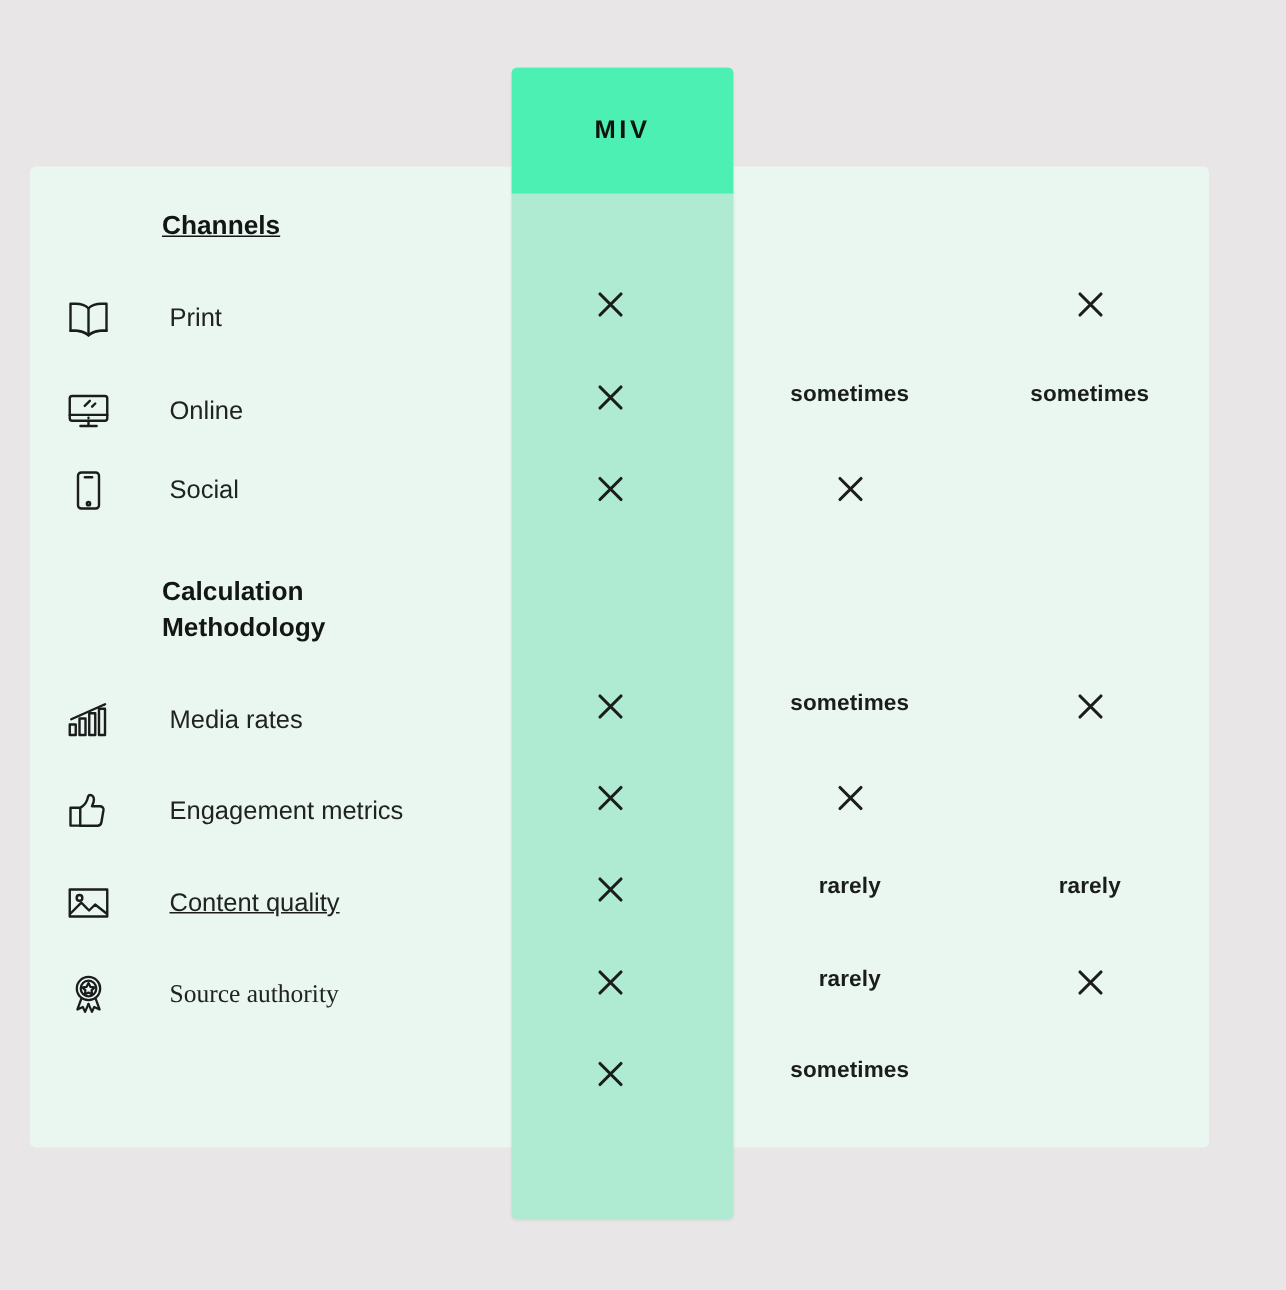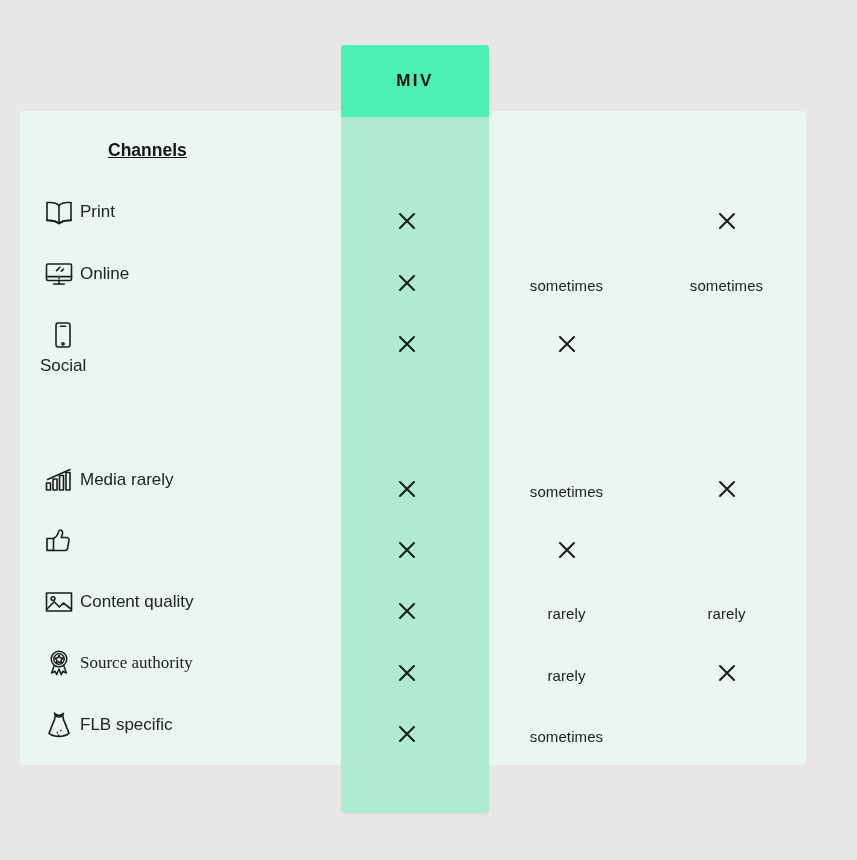--- a/index.html
+++ b/index.html
@@ -41,39 +41,39 @@
     border-radius: 4px;
     overflow: hidden;
     background: #aeebd2;
     box-shadow: 0 1px 2px rgba(0,0,0,0.06);
   }
   .col.c0 { left: 341px; }
   .col.c1 { left: 501px; }
   .col.c2 { left: 661px; }
 
   .col-head {
-    height: 72px;
+    height: 84px;
     background: #4cf0b2;
     display: flex;
     align-items: center;
     justify-content: center;
     font-size: 17px;
     font-weight: bold;
     letter-spacing: 2.4px;
     color: #0d1411;
   }
 
   
   .row-label {
     position: absolute;
     left: 40px;
     height: 46px;
     display: flex;
     align-items: center;
-    gap: 2px;
+    gap: 35px;
   }
   .row-label .ico {
     width: 38px;
     height: 38px;
     flex: 0 0 38px;
     display: flex;
     align-items: center;
     justify-content: center;
   }
   .row-label .ico svg {
@@ -95,24 +95,25 @@
     line-height: 24px;
     white-space: pre-line;
   }
 
   
   .cell {
     position: absolute;
     width: 131px;
     height: 40px;
     display: flex;
-    align-items: flex-end;
+    align-items: flex-start;
     justify-content: center;
     font-size: 15px;
     color: #1b1d1c;
+    font-weight: bold;
   }
   .cell.c0 { left: 341px; }
   .cell.c1 { left: 501px; }
   .cell.c2 { left: 661px; }
   .cell .x-mark {
     display: block;
   }
   .cell .word {
     font-size: 15px;
     letter-spacing: .1px;
@@ -124,20 +125,22 @@
 <div id="board">
 
   <div class="label-panel"></div>
 
   <div class="col c0">
     <div class="col-head">MIV</div>
   </div>
 
   <div class="section-head" style="top:138px;text-decoration:underline;">Channels</div>
 
+  <div class="section-head" style="top:382px;">Calculation
+Methodology</div>
 
   <div class="row-label" style="top:189px;">
     <span class="ico">
       <svg width="34" height="34" viewBox="0 0 34 34" fill="none" stroke="#1b1d1c" stroke-width="1.6" stroke-linecap="round" stroke-linejoin="round">
         <path d="M17 10.5c-2.2-2.1-5-3-8.5-3H5v18h3.5c3.5 0 6.3.9 8.5 3"></path>
         <path d="M17 10.5c2.2-2.1 5-3 8.5-3H29v18h-3.5c-3.5 0-6.3.9-8.5 3"></path>
         <path d="M17 10.5v18"></path>
         <path d="M5 25.5c3.8-.4 8.2.4 12 3 3.8-2.6 8.2-3.4 12-3"></path>
       </svg>
     </span>
@@ -151,54 +154,55 @@
         <path d="M4.5 19.6h25"></path>
         <path d="M14.5 13.6l3.4-3.4M19.4 14.1l2.1-2.1"></path>
         <path d="M17 21.4v.2"></path>
         <path d="M17 23.5v3.3"></path>
         <path d="M11.6 27h10.8"></path>
       </svg>
     </span>
     <span class="txt">Online</span>
   </div>
 
-  <div class="row-label" style="top:316px;flex-direction:column;">
+  <div class="row-label" style="top:304px;">
     <span class="ico">
       <svg width="34" height="34" viewBox="0 0 34 34" fill="none" stroke="#1b1d1c" stroke-width="1.6" stroke-linecap="round" stroke-linejoin="round">
         <rect x="10" y="5" width="14" height="24" rx="2.2"></rect>
         <path d="M14.6 8.2h4.8"></path>
         <circle cx="17" cy="25.8" r="1.1"></circle>
       </svg>
     </span>
     <span class="txt">Social</span>
   </div>
 
   <div class="row-label" style="top:457px;">
     <span class="ico">
       <svg width="34" height="34" viewBox="0 0 34 34" fill="none" stroke="#1b1d1c" stroke-width="1.6" stroke-linecap="round" stroke-linejoin="round">
         <rect x="4.5" y="20" width="4" height="7"></rect>
         <rect x="11" y="16" width="4" height="11"></rect>
         <rect x="17.5" y="12.5" width="4" height="14.5"></rect>
         <rect x="24" y="9.5" width="4" height="17.5"></rect>
         <path d="M5.5 16.5L28 6.5"></path>
       </svg>
     </span>
-    <span class="txt">Media rarely</span>
+    <span class="txt">Media rates</span>
   </div>
 
   <div class="row-label" style="top:518px;">
     <span class="ico">
       <svg width="34" height="34" viewBox="0 0 34 34" fill="none" stroke="#1b1d1c" stroke-width="1.6" stroke-linecap="round" stroke-linejoin="round">
         <path d="M11.5 14.5c2-1 3.8-3 4.6-5.2.5-1.3.4-3.3 1.9-3.3 1.6 0 2.6 1.4 2.6 3.1 0 1.6-.7 3.2-1.3 4.4h5.3c1.5 0 2.6 1.1 2.4 2.5l-1.4 8.2c-.2 1.3-1.3 2.3-2.6 2.3H11.5"></path>
         <rect x="5" y="14.5" width="6.5" height="11.9"></rect>
       </svg>
     </span>
-  </div>
-
-  <div class="row-label" style="top:579px;">
+    <span class="txt">Engagement metrics</span>
+  </div>
+
+  <div class="row-label" style="top:579px;text-decoration:underline;">
     <span class="ico">
       <svg width="34" height="34" viewBox="0 0 34 34" fill="none" stroke="#1b1d1c" stroke-width="1.6" stroke-linecap="round" stroke-linejoin="round">
         <rect x="4.5" y="8" width="25" height="18"></rect>
         <circle cx="11" cy="13.6" r="1.9"></circle>
         <path d="M5 24l7.2-7.2 5.2 5.2 4-4 7.6 6"></path>
       </svg>
     </span>
     <span class="txt">Content quality</span>
   </div>
 
@@ -208,30 +212,20 @@
         <circle cx="17" cy="13" r="7.8"></circle>
         <circle cx="17" cy="13" r="5.2"></circle>
         <path d="M17 9.3l1.25 2.55 2.8.4-2.03 1.97.48 2.79L17 15.7l-2.5 1.31.48-2.79-2.03-1.97 2.8-.4z"></path>
         <path d="M12.3 19.6L9.6 27l3.6-1.7 1.5 3.3 2.3-5.3"></path>
         <path d="M21.7 19.6L24.4 27l-3.6-1.7-1.5 3.3-2.3-5.3"></path>
       </svg>
     </span>
     <span class="txt">Source authority</span>
   </div>
 
-  <div class="row-label" style="top:702px;">
-    <span class="ico">
-      <svg width="34" height="34" viewBox="0 0 34 34" fill="none" stroke="#1b1d1c" stroke-width="1.6" stroke-linecap="round" stroke-linejoin="round">
-        <path d="M12.6 5.2c.3 2.2 1.9 3.8 4.4 3.8s4.1-1.6 4.4-3.8c-1.2 1.3-2.3 2-4.4 2s-3.2-.7-4.4-2z"></path>
-        <path d="M13 8.3c0 2.3-.6 4.3-1.6 5.8L7 25.4c2.6 2 6.2 3 10 3s7.4-1 10-3l-4.4-11.3c-1-1.5-1.6-3.5-1.6-5.8"></path>
-        <path d="M15.4 24.5v.2M18.8 22.6v.2M16.6 27v.2"></path>
-      </svg>
-    </span>
-    <span class="txt">FLB specific</span>
-  </div>
 
   <div class="cell c0" style="top:192px;">
     <svg class="x-mark" width="22" height="22" viewBox="0 0 22 22" fill="none" stroke="#1b1d1c" stroke-width="2.1" stroke-linecap="round">
         <path d="M4 4l14 14M18 4L4 18"></path>
       </svg>
   </div>
   <div class="cell c1" style="top:192px;">
     <span class="word"></span>
   </div>
   <div class="cell c2" style="top:192px;">

